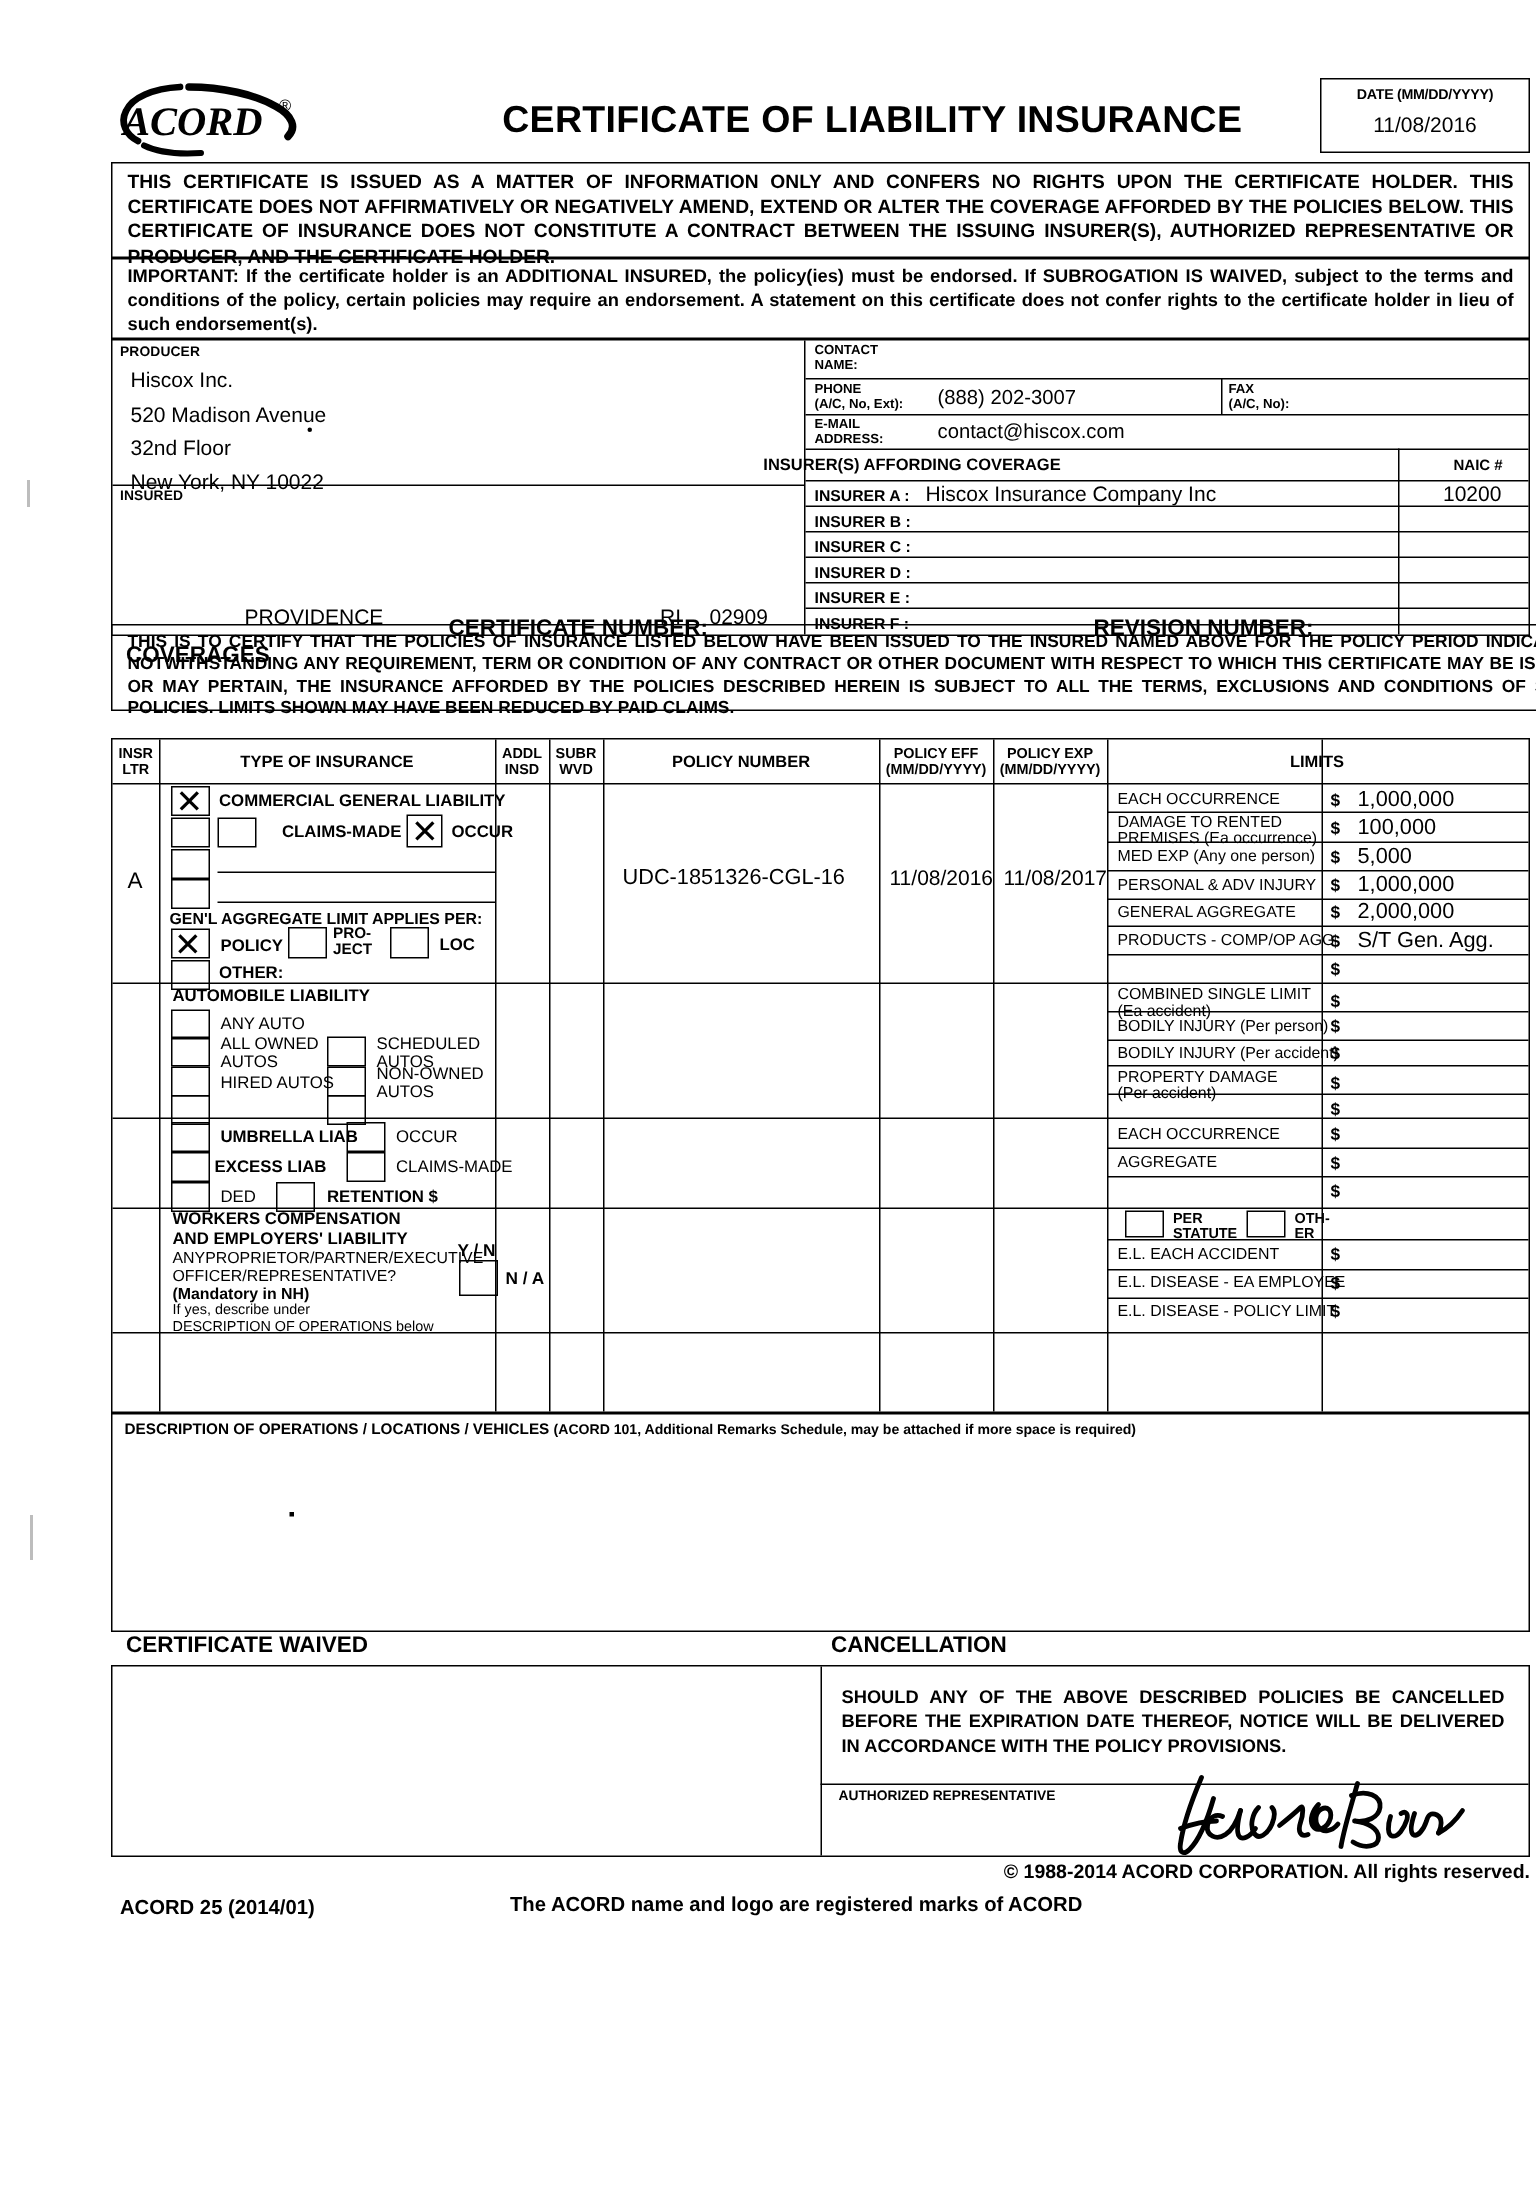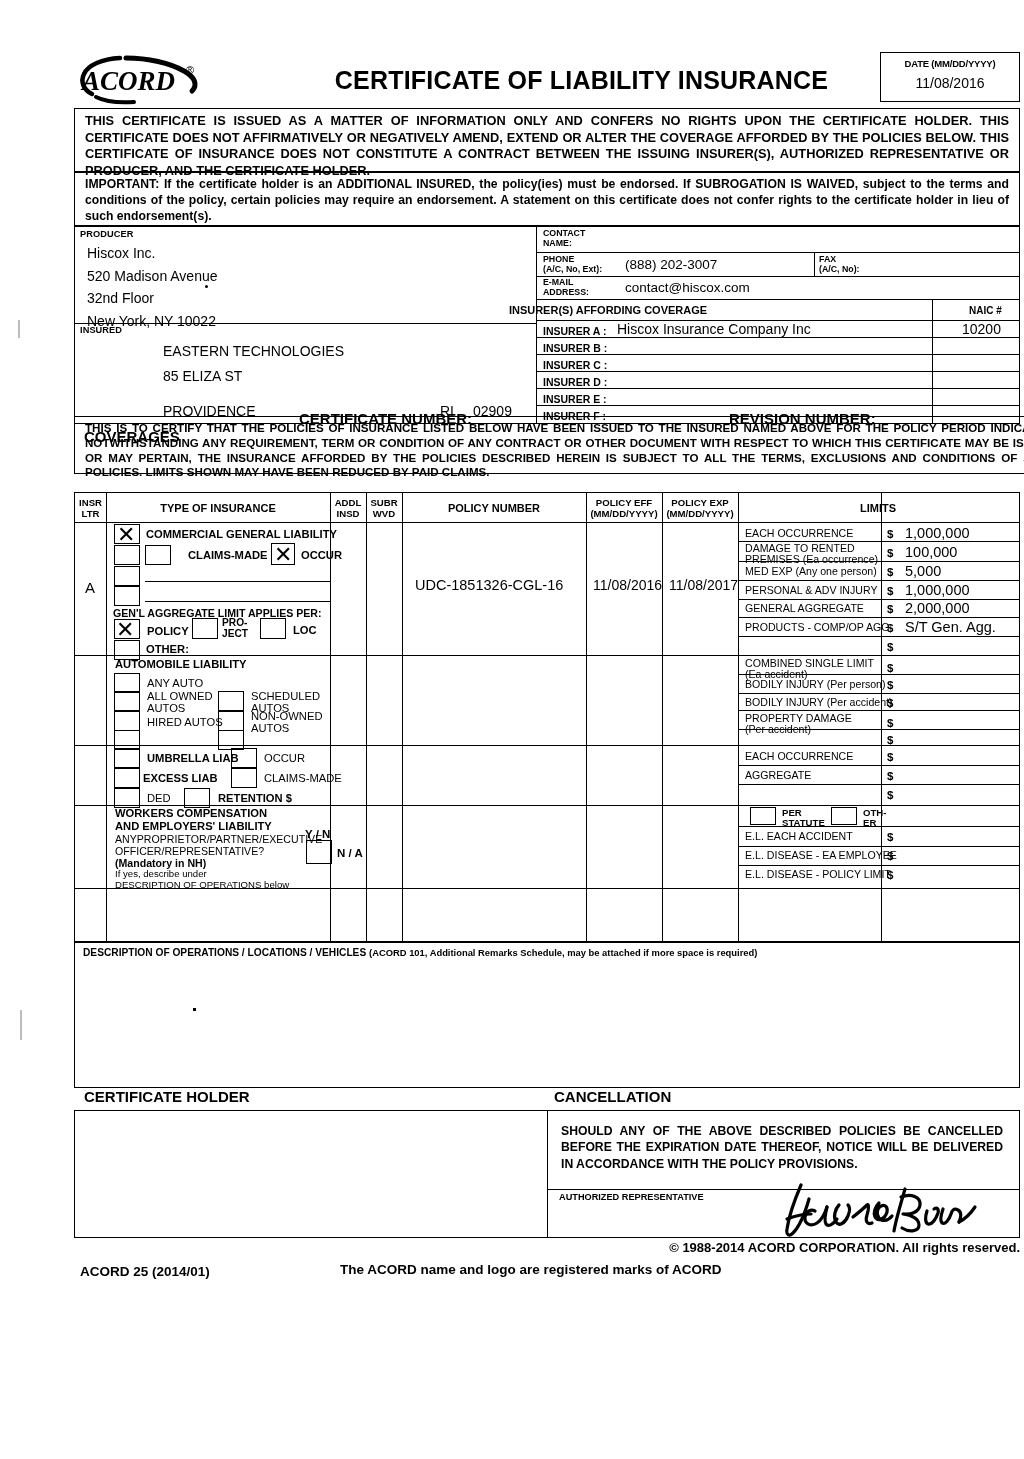--- a/index.html
+++ b/index.html
@@ -154,24 +154,20 @@
       <div class="tiny-lbl producer-lbl">PRODUCER</div>
       <div class="producer-lines">
         <div>Hiscox Inc.</div>
         <div>520 Madison Avenue</div>
         <div>32nd Floor</div>
         <div>New York, NY 10022</div>
       </div>
       <div class="dotmark"></div>
       <div class="hr-mid"></div>
       <div class="tiny-lbl insured-lbl">INSURED</div>
-      <div class="insured-lines">
-        <div>EASTERN TECHNOLOGIES</div>
-        <div>85 ELIZA ST</div>
-      </div>
       <div class="insured-city">PROVIDENCE</div>
       <div class="insured-state">RI</div>
       <div class="insured-zip">02909</div>
     </div>
 
     <div class="b2-right">
 
       <div class="c-lbl2" style="left:6px;top:2px;">
         <span>CONTACT</span><br><span>NAME:</span>
       </div>
@@ -472,21 +468,21 @@
   <div class="descbox">
     <div class="desc-lbl">
       <span>DESCRIPTION OF OPERATIONS / LOCATIONS / VEHICLES</span>
       <span class="norm">(ACORD 101, Additional Remarks Schedule, may be attached if more space is required)</span>
     </div>
     <div class="desc-dot"></div>
     <div style="position:absolute;left:10px;top:24px;right:10px;bottom:6px;font-size:12px;"></div>
   </div>
 
   <div class="hc-strip">
-    <div class="h1">CERTIFICATE HOLDER</div>
+    <div class="h1">CERTIFICATE WAIVED</div>
     <div class="h2">CANCELLATION</div>
   </div>
 
   <div class="hcbox">
     <div class="hc-split"></div>
     <div style="position:absolute;left:12px;top:10px;width:450px;font-size:13px;"></div>
     <div class="cancel-txt">SHOULD ANY OF THE ABOVE DESCRIBED POLICIES BE CANCELLED BEFORE THE EXPIRATION DATE THEREOF, NOTICE WILL BE DELIVERED IN ACCORDANCE WITH THE POLICY PROVISIONS.</div>
     <div class="auth-line"></div>
     <div class="auth-lbl">AUTHORIZED REPRESENTATIVE</div>
     <div class="sig">

